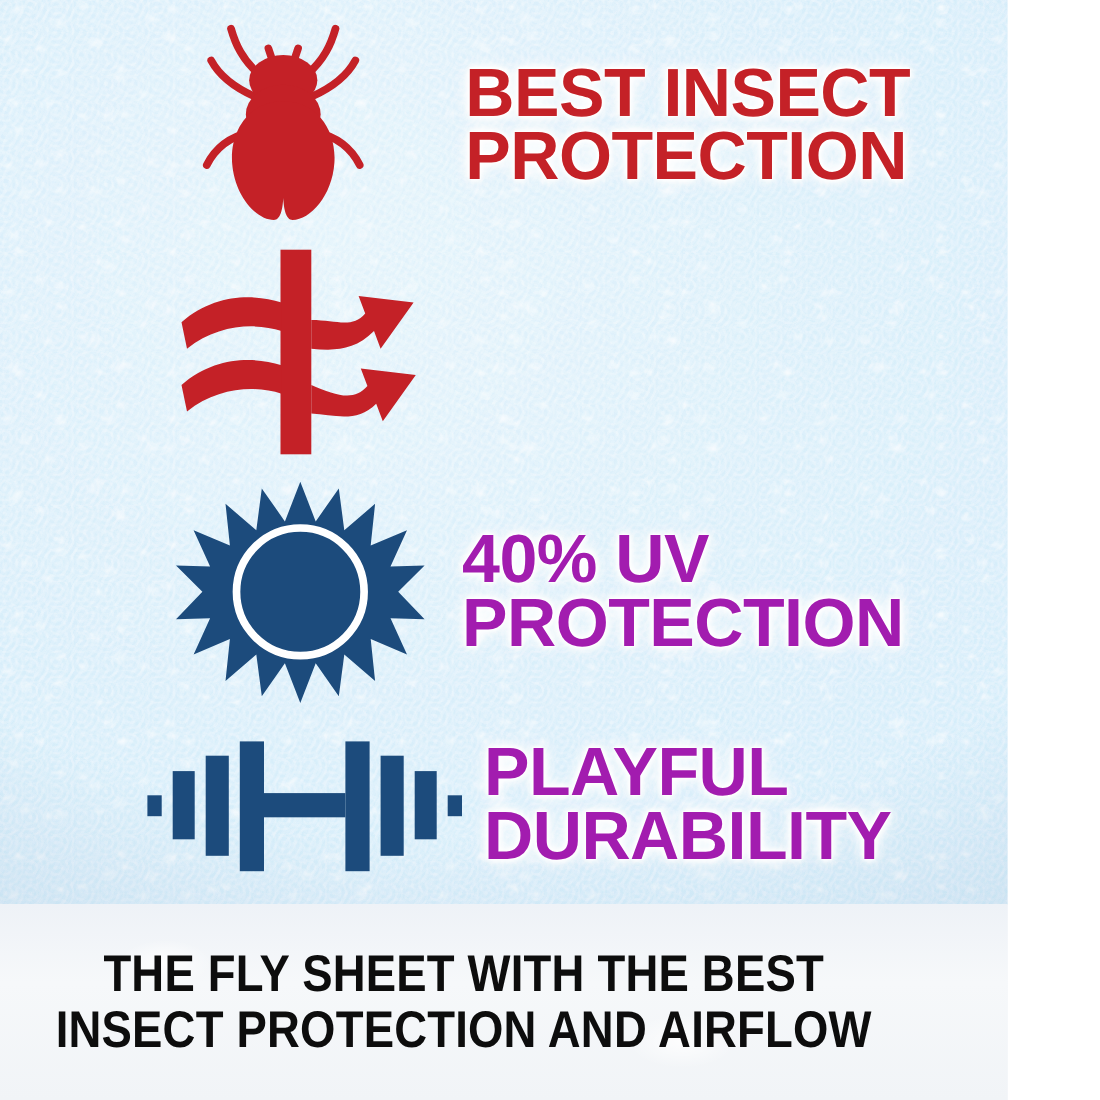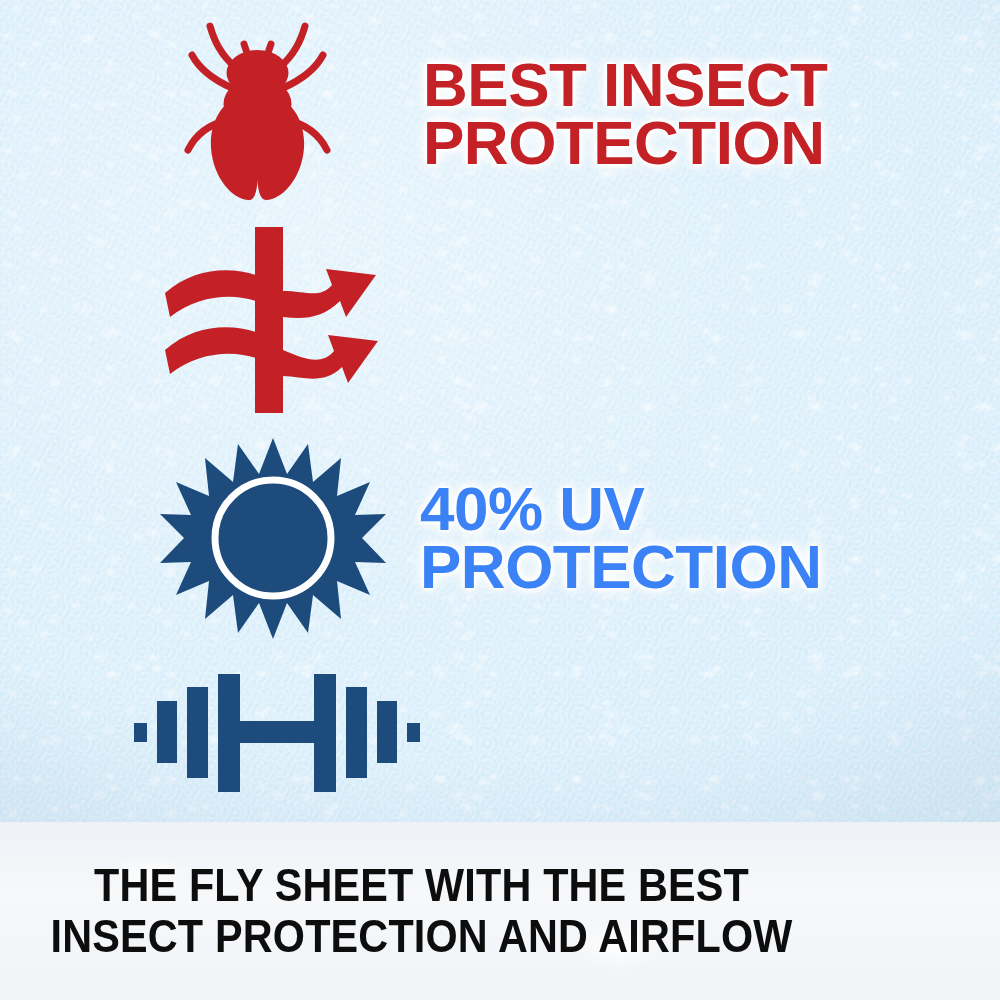--- a/index.html
+++ b/index.html
@@ -6,21 +6,21 @@
 
   html, body {
     width:1000px; height:1000px;
     overflow:hidden;
     background:#ffffff;
     font-family:"Liberation Sans", sans-serif;
   }
 
   #product-infographic {
     position:relative;
-    width:1000px; height:1000px;
+    width:916px; height:1000px;
     overflow:hidden;
     padding-left:26px;
   }
 
   
   .fabric-bg {
     position:absolute;
     left:0; top:0; width:1000px; height:822px;
     background-color:#9cbcdc;
     background-image:
@@ -93,21 +93,21 @@
   }
   .label-red {
     color:#c42127;
     font-size:62px;
     text-shadow:
       0 0 6px #fff, 0 0 6px #fff, 0 0 10px #fff,
       0 0 14px rgba(255,255,255,.95), 0 0 18px rgba(255,255,255,.8),
       1px 1px 0 rgba(255,255,255,.7), -1px -1px 0 rgba(255,255,255,.7);
   }
   .label-navy {
-    color:#3b82f6;
+    color:#a21caf;
     font-size:62px;
     text-shadow:
       0 0 6px #fff, 0 0 6px #fff, 0 0 10px #fff,
       0 0 14px rgba(255,255,255,.95), 0 0 18px rgba(255,255,255,.8),
       1px 1px 0 rgba(255,255,255,.7), -1px -1px 0 rgba(255,255,255,.7);
   }
 
   
   #row-insect   { left:170px; top:14px;  width:790px; height:200px; }
   #row-airflow  { left:160px; top:222px; width:790px; height:196px; }
@@ -245,20 +245,22 @@
 
             <rect x="108" y="64" width="74" height="22"></rect>
 
             <rect x="182" y="17" width="22" height="118"></rect>
             <rect x="214" y="30" width="21" height="91"></rect>
             <rect x="245" y="44" width="20" height="62"></rect>
             <rect x="275" y="66" width="13" height="19"></rect>
           </g>
         </svg>
       </div>
+      <div class="feature-label label-navy">PLAYFUL
+DURABILITY</div>
     </div>
 
   </div>
 
   <div class="caption-band">
     <div class="caption-text">THE FLY SHEET WITH THE BEST
 INSECT PROTECTION AND AIRFLOW</div>
   </div>
 
 </div>

